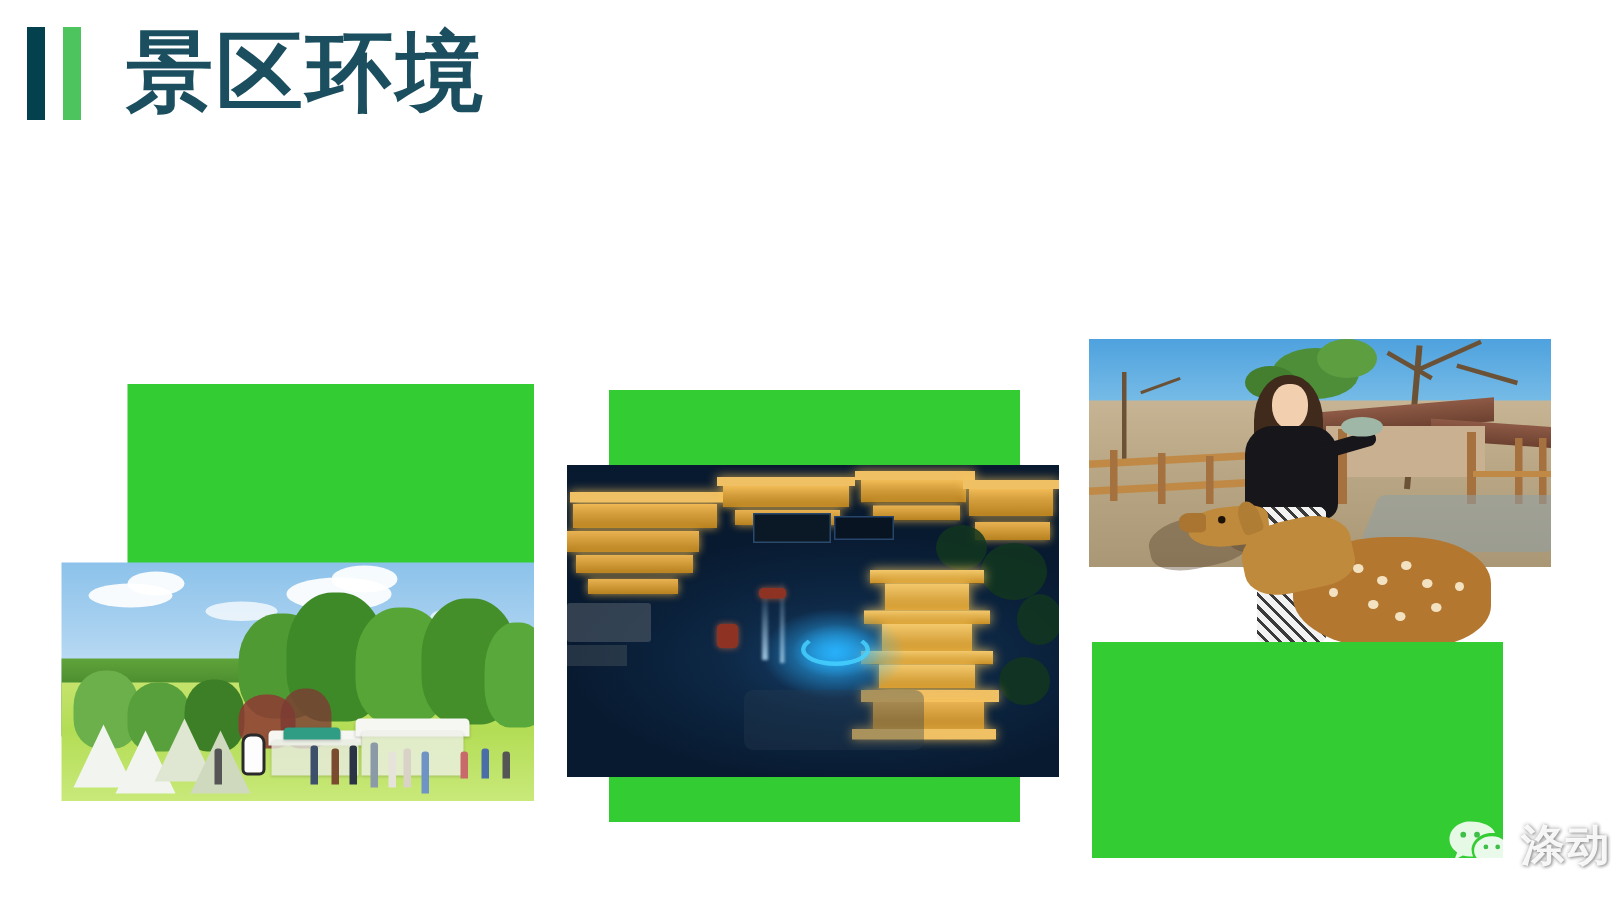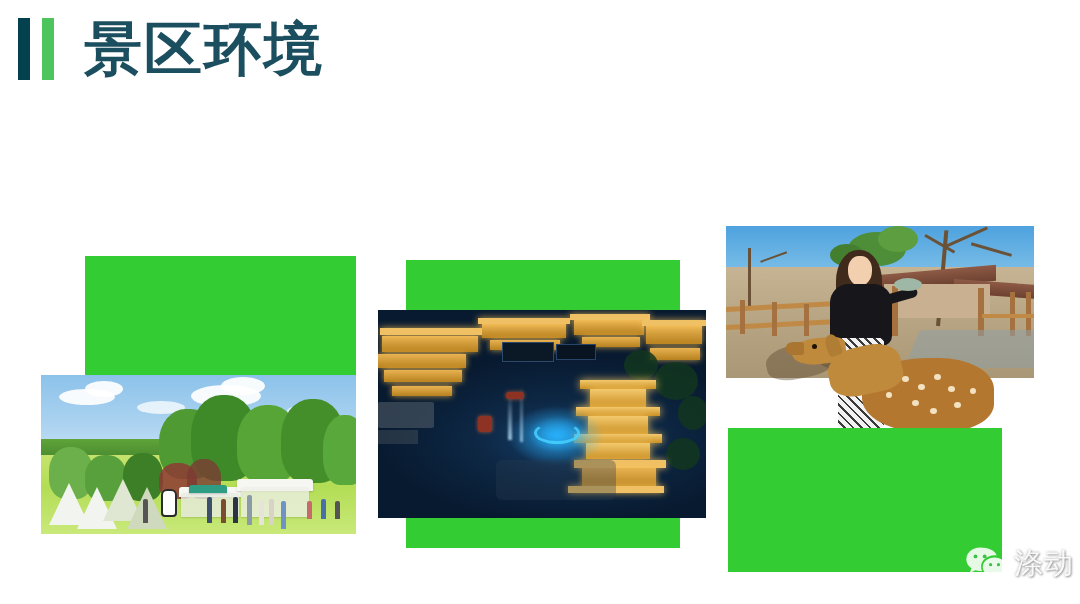--- a/index.html
+++ b/index.html
@@ -215,21 +215,21 @@
     bottom: 20px;
     display: flex;
     align-items: center;
     gap: 7px;
     z-index: 60;
     opacity: 0.95;
   }
   #wechat-icon { width: 42px; height: 36px; position: relative; }
   #watermark-label {
     font-size: 29px;
-    font-weight: 400;
+    font-weight: 700;
     color: rgba(255,255,255,0.92);
     text-shadow: 0 0 3px rgba(90,90,90,0.55), 1px 1px 2px rgba(60,60,60,0.45);
     font-family: "DejaVu Sans", "Liberation Sans", sans-serif;
     letter-spacing: 1px;
   }
 </style>
 </head>
 <body>
 
 <div id="slide">

